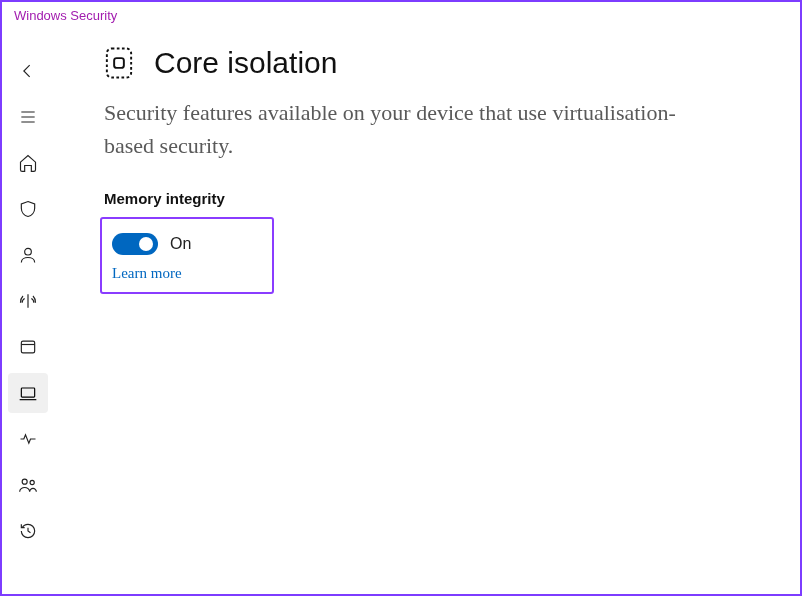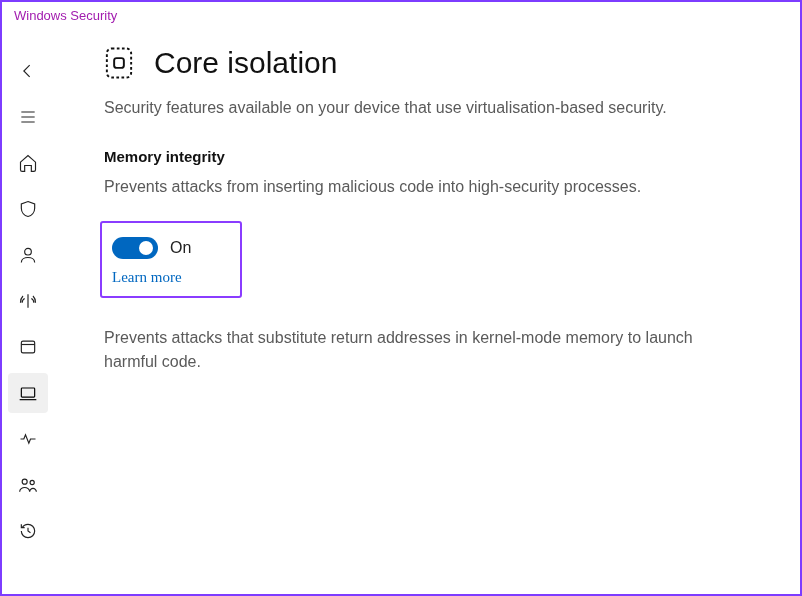--- a/index.html
+++ b/index.html
@@ -58,45 +58,46 @@
     gap:20px;
     margin-bottom:12px;
   }
   .page-icon svg { width:30px; height:34px; }
   .page-title {
     font-size:30px;
     font-weight:500;
     color:#111;
   }
   .page-desc {
-    font-size:16px;
+    font-size:22px;
     color:#5a5a5a;
     line-height:1.5;
     margin-bottom:28px;
     padding-right:20px;
+    font-family:Liberation Serif, serif;
   }
   .section-title {
     font-size:15px;
     font-weight:600;
     color:#111;
     margin:0 0 10px 0;
   }
   .section-desc {
     font-size:16px;
     color:#5a5a5a;
     line-height:1.5;
     margin-bottom:22px;
     padding-right:20px;
   }
 
   .highlight-box {
     border:2px solid #8a3cff;
     border-radius:3px;
     padding:14px 20px 10px 10px;
-    width:142px;
+    width:174px;
     margin-left:-4px;
   }
   .toggle-row {
     display:flex;
     align-items:center;
     gap:12px;
     margin-bottom:10px;
   }
   .toggle {
     width:46px; height:22px;
@@ -203,30 +204,28 @@
           <rect x="2" y="2" width="20" height="24" rx="4"></rect>
           <rect x="8" y="10" width="8" height="8" rx="2" stroke-dasharray="0" fill="none"></rect>
         </svg>
       </span>
       <div class="page-title">Core isolation</div>
     </div>
 
     <div class="page-desc">Security features available on your device that use virtualisation-based security.</div>
 
     <div class="section-title">Memory integrity</div>
-    <div class="section-desc">Prevents attacks from inserting malicious code into high-security processes.</div>
 
     <div class="highlight-box">
       <div class="toggle-row">
         <div class="toggle">
           <div class="toggle-knob"></div>
         </div>
         <div class="toggle-label">On</div>
       </div>
       <div class="learn-link">Learn more</div>
     </div>
 
     <div style="height:28px"></div>
 
-    <div class="section-desc">Prevents attacks that substitute return addresses in kernel-mode memory to launch harmful code.</div>
 
   </div>
 </div>
 
 </body></html>

